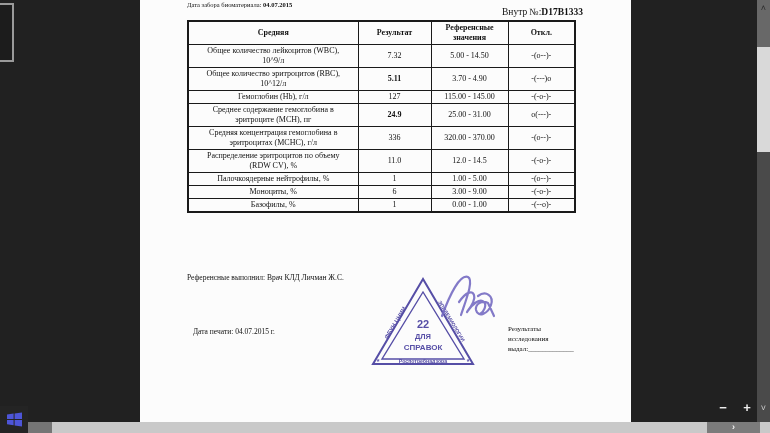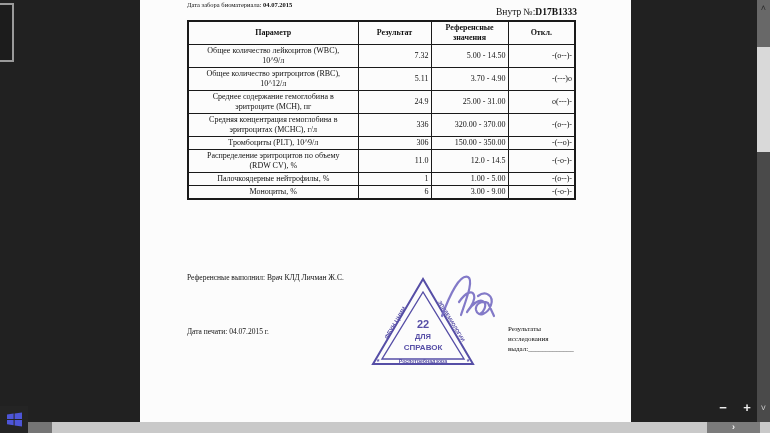--- a/index.html
+++ b/index.html
@@ -9,34 +9,34 @@
   
   .thumb-outline{position:absolute;left:-4px;top:3px;width:14px;height:55px;
                  border:2px solid #9a9a9a;background:#1c1c1c;}
 
   
   .page{position:absolute;left:140px;top:0;width:491px;height:422px;background:#fcfcfc;
         font-family:"Liberation Serif",serif;color:#111;}
 
   .collection-date{position:absolute;left:47px;top:1px;font-size:6.5px;}
   .collection-date b{font-weight:bold;}
-  .internal-no{position:absolute;left:0;top:7px;width:437px;text-align:right;font-size:9.5px;}
+  .internal-no{position:absolute;left:0;top:7px;width:437px;text-align:right;font-size:9.5px;padding-left:6px;}
   .internal-no b{font-weight:bold;}
 
   table.results{position:absolute;left:47px;top:20px;border-collapse:collapse;
         table-layout:fixed;border:2px solid #1a1a1a;}
   table.results th,table.results td{border:1px solid #1a1a1a;font-size:8px;line-height:10px;
         padding:1px 2px;overflow:hidden;}
   table.results th{font-weight:bold;text-align:center;vertical-align:middle;white-space:pre-line;}
   td.c-param{text-align:center;padding-left:3px;white-space:pre-line;}
-  td.c-res,td.c-ref,td.c-dev{text-align:right;vertical-align:middle;}
-  td .bold{font-weight:normal;}
+  td.c-res,td.c-ref,td.c-dev{text-align:center;vertical-align:middle;}
+  td .bold{font-weight:bold;}
 
   .performed-by{position:absolute;left:47px;top:273px;font-size:7.5px;}
-  .print-date{position:absolute;left:47px;top:327px;font-size:7.5px;}
+  .print-date{position:absolute;left:53px;top:327px;font-size:7.5px;}
   .issued-by{position:absolute;left:368px;top:324px;font-size:7px;line-height:10px;}
 
   .stamp-svg{position:absolute;left:220px;top:270px;}
 
   
   .vscroll{position:absolute;right:0;top:0;width:13px;height:422px;background:#4a4a4a;}
   .vscroll-up{position:absolute;top:0;left:0;width:13px;height:47px;background:#686868;
               color:#2c2c2c;font-size:9px;text-align:center;line-height:16px;}
   .vscroll-thumb{position:absolute;top:47px;left:0;width:13px;height:105px;background:#d9d9d9;}
   .vscroll-down{position:absolute;top:401px;left:0;width:13px;height:16px;color:#cfcfcf;
@@ -78,21 +78,21 @@
 
     <table class="results">
       <colgroup>
         <col style="width:170px">
           <col style="width:73px">
           <col style="width:77px">
           <col style="width:67px">
       </colgroup>
       <thead>
         <tr>
-          <th>Параметр</th>
+          <th>Средняя</th>
           <th>Результат</th>
           <th>Референсные
 значения</th>
           <th>Откл.</th>
         </tr>
       </thead>
       <tbody id="results-body">
           <tr>
             <td class="c-param">Общее количество лейкоцитов (WBC),
 10^9/л</td>
@@ -101,57 +101,63 @@
             <td class="c-dev">-(o--)-</td>
           </tr>
           <tr>
             <td class="c-param">Общее количество эритроцитов (RBC),
 10^12/л</td>
             <td class="c-res"><span class="bold">5.11</span></td>
             <td class="c-ref">3.70 - 4.90</td>
             <td class="c-dev">-(---)o</td>
           </tr>
           <tr>
+            <td class="c-param">Гемоглобин (Hb), г/л</td>
+            <td class="c-res">127</td>
+            <td class="c-ref">115.00 - 145.00</td>
+            <td class="c-dev">-(-o-)-</td>
+          </tr>
+          <tr>
             <td class="c-param">Среднее содержание гемоглобина в
 эритроците (MCH), пг</td>
             <td class="c-res"><span class="bold">24.9</span></td>
             <td class="c-ref">25.00 - 31.00</td>
             <td class="c-dev">o(---)-</td>
           </tr>
           <tr>
             <td class="c-param">Средняя концентрация гемоглобина в
 эритроцитах (MCHC), г/л</td>
             <td class="c-res">336</td>
             <td class="c-ref">320.00 - 370.00</td>
             <td class="c-dev">-(o--)-</td>
           </tr>
           <tr>
-            <td class="c-param">Тромбоциты (PLT), 10^9/л</td>
-            <td class="c-res">306</td>
-            <td class="c-ref">150.00 - 350.00</td>
-            <td class="c-dev">-(--o)-</td>
-          </tr>
-          <tr>
             <td class="c-param">Распределение эритроцитов по объему
 (RDW CV), %</td>
             <td class="c-res">11.0</td>
             <td class="c-ref">12.0 - 14.5</td>
             <td class="c-dev">-(-o-)-</td>
           </tr>
           <tr>
             <td class="c-param">Палочкоядерные нейтрофилы, %</td>
             <td class="c-res">1</td>
             <td class="c-ref">1.00 - 5.00</td>
             <td class="c-dev">-(o--)-</td>
           </tr>
           <tr>
             <td class="c-param">Моноциты, %</td>
             <td class="c-res">6</td>
             <td class="c-ref">3.00 - 9.00</td>
             <td class="c-dev">-(-o-)-</td>
+          </tr>
+          <tr>
+            <td class="c-param">Базофилы, %</td>
+            <td class="c-res">1</td>
+            <td class="c-ref">0.00 - 1.00</td>
+            <td class="c-dev">-(--o)-</td>
           </tr>
         </tbody>
     </table>
 
     <div class="performed-by">Референсные выполнил: Врач КЛД Личман Ж.С.</div>
     <div class="print-date">Дата печати: 04.07.2015 г.</div>
 
     <div class="issued-by">
       <div>Результаты</div>
       <div>исследования</div>

